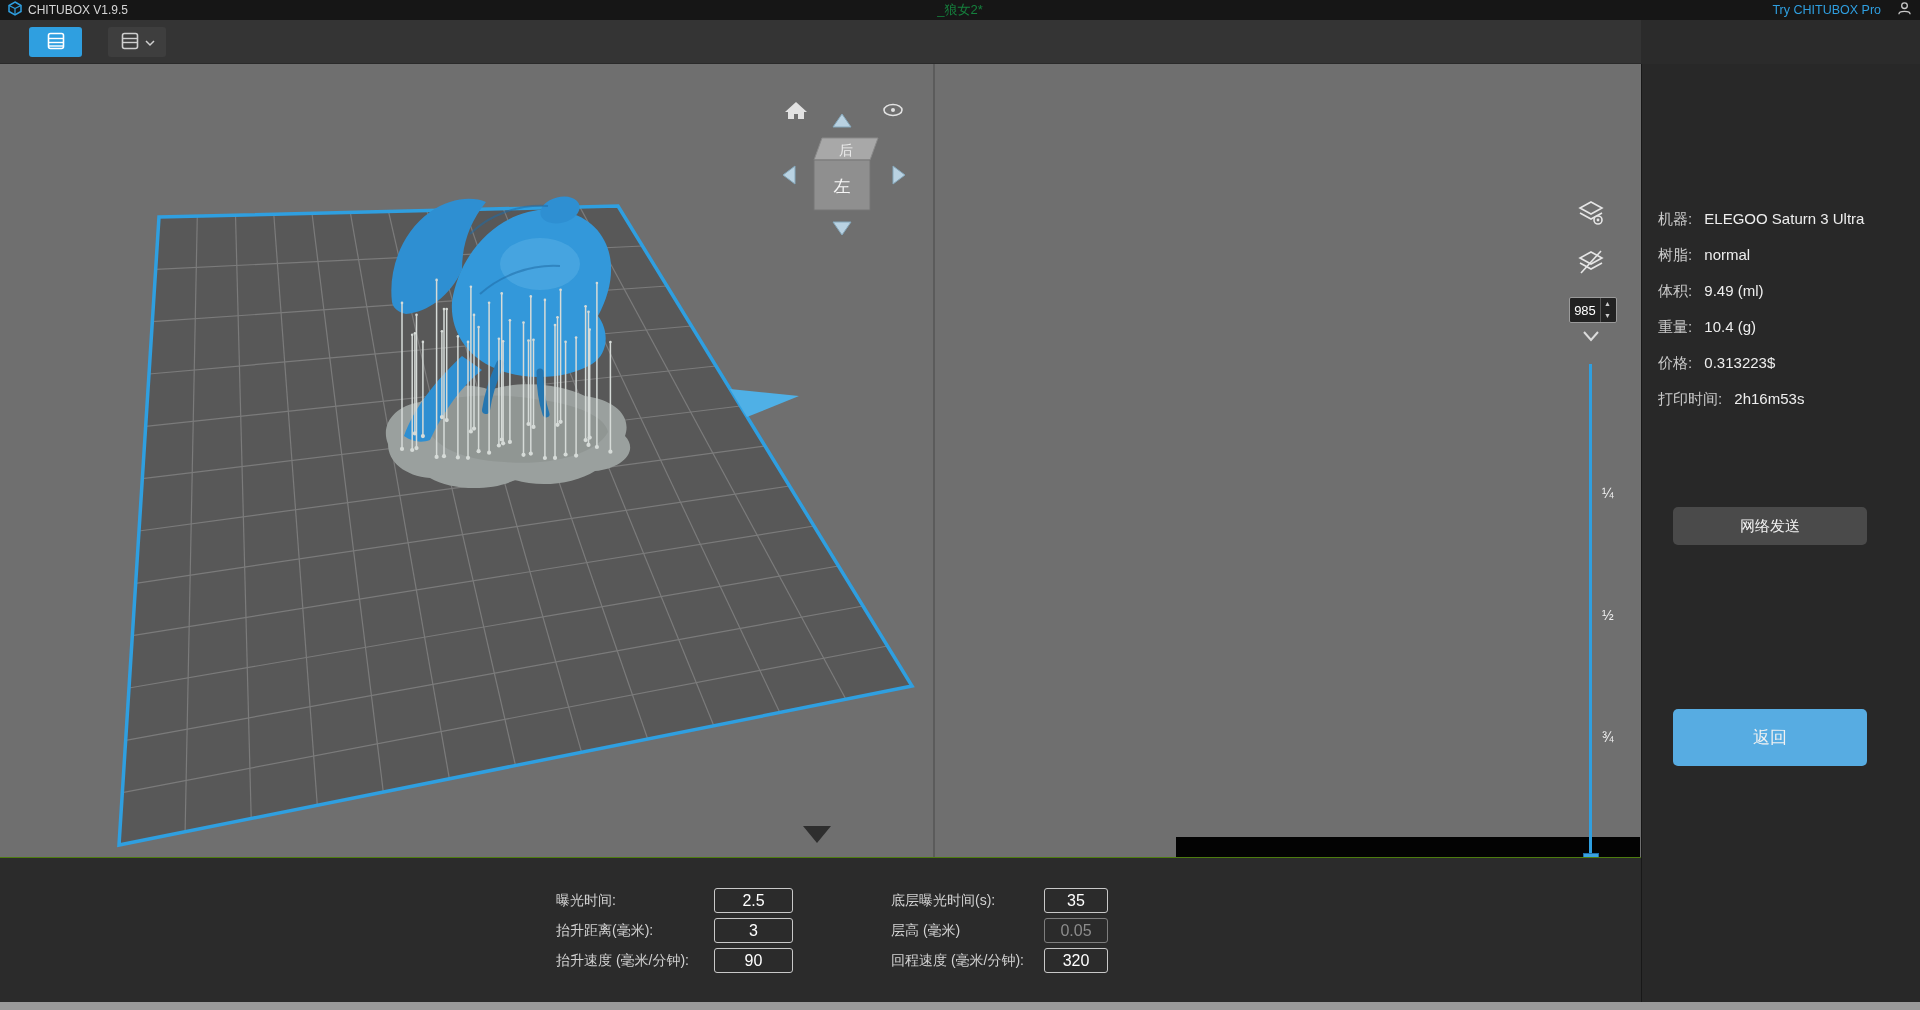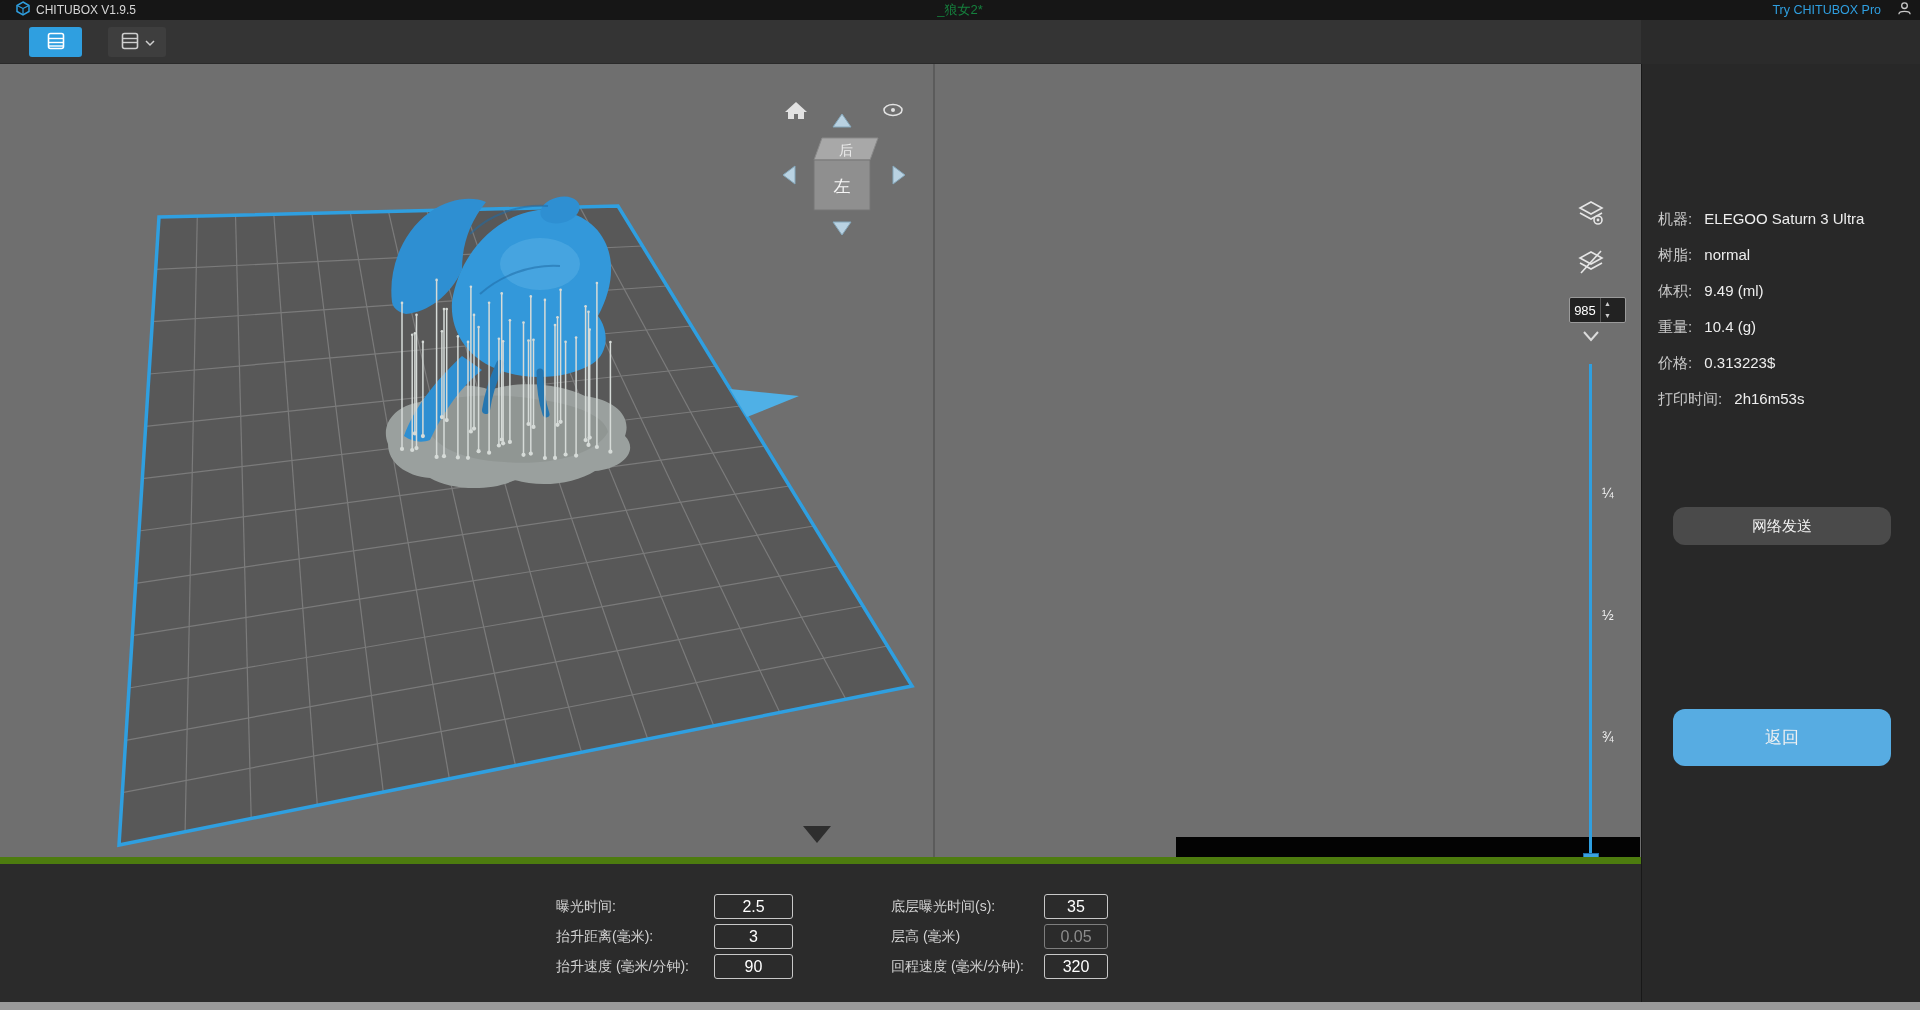--- a/index.html
+++ b/index.html
@@ -2,21 +2,21 @@
 <html><head>
 <meta charset="utf-8">
 <style>
   * { box-sizing: border-box; margin: 0; padding: 0; }
   html,body { width:1920px; height:1010px; overflow:hidden; background:#2b2b2b;
     font-family:"Liberation Sans","DejaVu Sans",sans-serif; }
   .app { position:relative; width:1920px; height:1010px; }
 
   
   .titlebar { position:absolute; left:0; top:0; width:1920px; height:20px;
-    background:#161616; display:flex; align-items:center; z-index:30;padding-left:8px; }
+    background:#161616; display:flex; align-items:center; z-index:30; }
   .tb-left { display:flex; align-items:center; gap:6px; padding-left:8px; }
   .app-title { color:#d6d6d6; font-size:12px; }
   .doc-title { position:absolute; left:50%; transform:translateX(-50%);
     color:#15803d; font-size:13px; }
   .tb-right { position:absolute; right:8px; display:flex; align-items:center; gap:16px; }
   .pro-link { color:#2f9fe0; font-size:12.5px; cursor:pointer; text-decoration:none; }
 
   
   .toolbar { position:absolute; left:0; top:20px; width:1641px; height:44px;
     background:#343434; border-bottom:1px solid #2a2a2a; z-index:25; }
@@ -27,21 +27,21 @@
 
   
   .viewport { position:absolute; left:0; top:64px; width:1641px; height:793px;
     background:#6f6f6f; overflow:hidden; }
   .scene { position:absolute; left:0; top:0; }
   .vsep { position:absolute; left:933px; top:0; width:2px; height:793px;
     background:rgba(0,0,0,0.18); }
 
   
   .side-icon { position:absolute; width:28px; height:28px; cursor:pointer; }
-  .layer-box { position:absolute; left:1569px; top:233px; width:57px; height:26px;
+  .layer-box { position:absolute; left:1569px; top:233px; width:48px; height:26px;
     background:#222; border:1px solid #9a9a9a; border-radius:2px;
     display:flex; align-items:stretch; }
   .layer-box input { width:30px; background:transparent; border:none; color:#fff;
     font-size:13px; text-align:center; outline:none;
     font-family:"Liberation Sans","DejaVu Sans",sans-serif; }
   .spin { width:14px; display:flex; flex-direction:column; border-left:1px solid #555; }
   .spin div { flex:1; font-size:7px; line-height:11px; color:#ccc; text-align:center; cursor:pointer; }
   .chev { position:absolute; left:1580px; cursor:pointer; }
   .slider-track { position:absolute; left:1589px; top:300px; width:3px; height:492px;
     background:#2f9fe0; z-index:6; }
@@ -51,31 +51,31 @@
   .slice-preview { position:absolute; left:1176px; top:773px; width:464px; height:84px;
     background:#030303; z-index:5; }
 
   
   .right-panel { position:absolute; left:1641px; top:64px; width:279px; height:946px;
     background:#282828; border-left:1px solid #181818; z-index:10; }
   .info-list { position:absolute; left:16px; top:146px; }
   .info-row { margin-bottom:17px; font-size:15px; }
   .ilabel { color:#c9c9c9; margin-right:8px; }
   .ivalue { color:#eeeeee; }
-  .rp-btn { position:absolute; left:31px; width:218px; border:none; border-radius:12px;
+  .rp-btn { position:absolute; left:31px; width:194px; border:none; border-radius:5px;
     cursor:pointer; color:#f2f2f2; font-size:15px;
     font-family:"Liberation Sans","DejaVu Sans",sans-serif; }
   .btn-gray { background:#4a4a4a; height:38px; }
   .btn-net { top:443px; }
   .btn-save { top:499px; }
   .btn-back { top:645px; height:57px; background:#57ace2; font-size:17px; }
 
   
   .params-panel { position:absolute; left:0; top:857px; width:1641px; height:153px;
-    background:#2b2b2b; border-top:7px solid #4d7c0f; z-index:10; }
+    background:#2b2b2b; border-top:1px solid #4d7c0f; z-index:10; }
   .plabel { position:absolute; color:#d2d2d2; font-size:14px; line-height:25px; }
   .pbox { position:absolute; width:64px; height:25px; background:transparent;
     border:1px solid #c8c8c8; border-radius:3px; color:#ffffff; font-size:16px;
     text-align:center; outline:none;
     font-family:"Liberation Sans","DejaVu Sans",sans-serif; }
   .pbox.dis { border-color:#7e7e7e; color:#8c8c8c; }
   .c1l { left:556px; } .c1b { left:714px; width:79px; }
   .c2l { left:891px; } .c2b { left:1044px; }
   .r1 { top:30px; } .r2 { top:60px; } .r3 { top:90px; }
 

